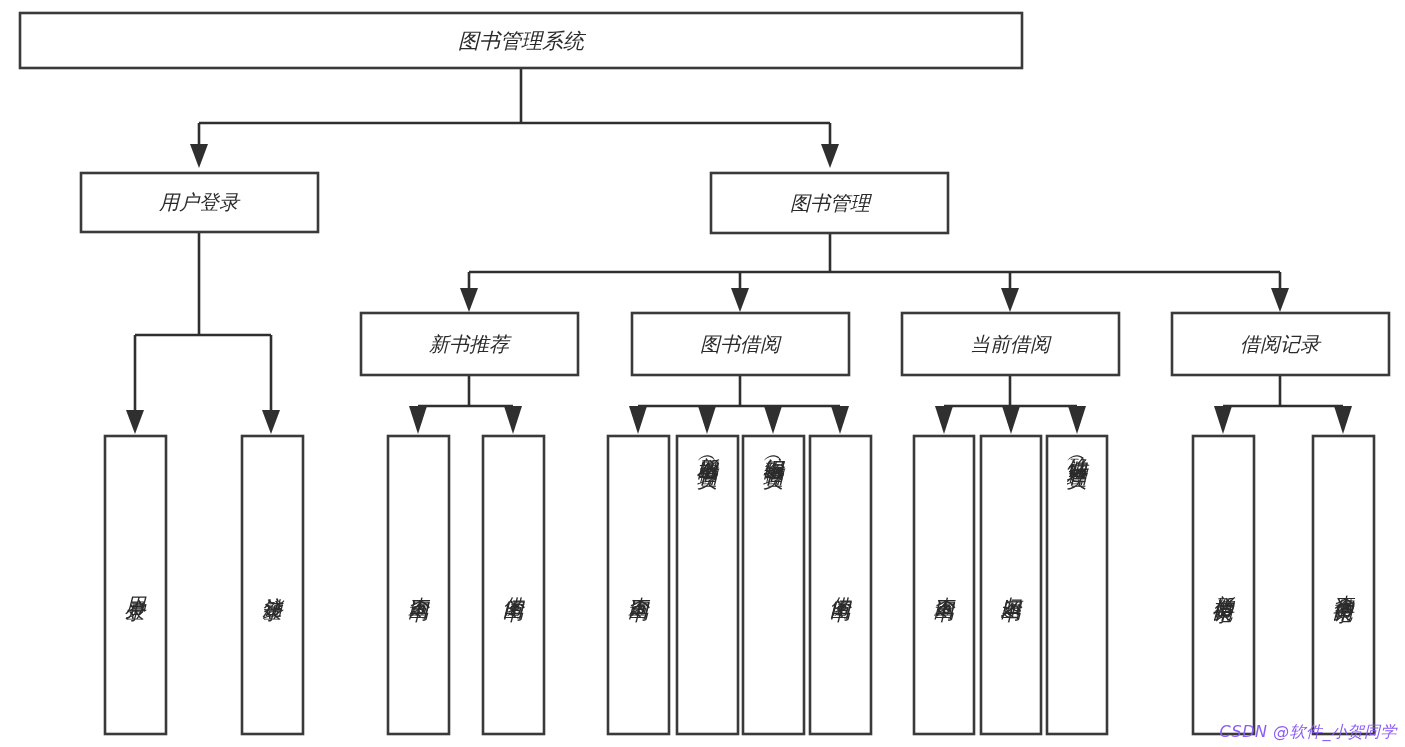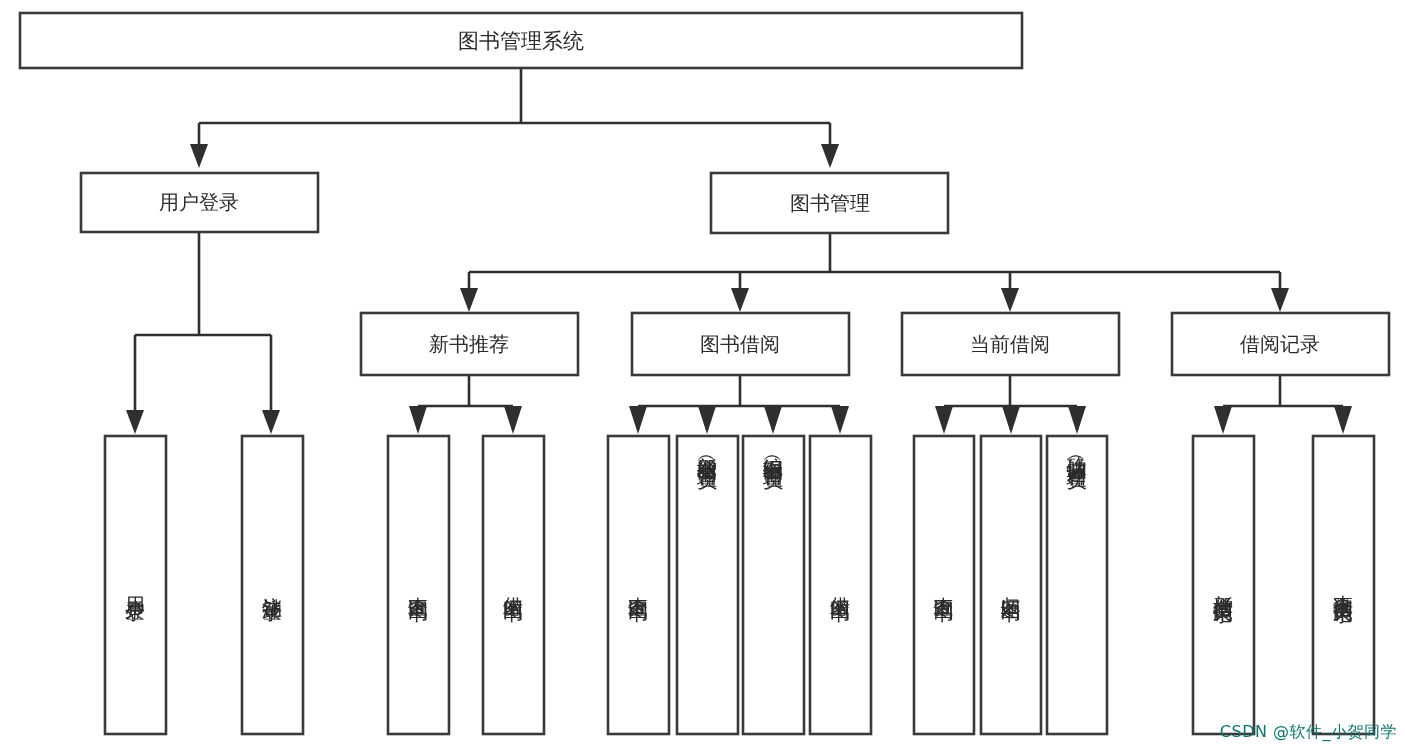--- a/index.html
+++ b/index.html
@@ -11,20 +11,21 @@
     width: 1405px;
     height: 747px;
     overflow: hidden;
     font-family: "DejaVu Sans", "Liberation Sans", sans-serif;
   }
   #diagram-root {
     position: relative;
     width: 1405px;
     height: 747px;
     background: #ffffff;
+    font-style: italic;
   }
   svg#flow-svg {
     position: absolute;
     left: 0;
     top: 0;
     width: 1405px;
     height: 747px;
     display: block;
   }
   .node-rect {
@@ -70,21 +71,21 @@
     color: #2b2b2b;
     letter-spacing: 2px;
     white-space: nowrap;
   }
   #watermark {
     position: absolute;
     right: 8px;
     bottom: 4px;
     font-family: "DejaVu Sans", "Liberation Sans", sans-serif;
     font-size: 16px;
-    color: #0f766e;
+    color: #8b5cf6;
     white-space: nowrap;
     letter-spacing: 0.5px;
   }
 </style>
 </head>
 <body>
 
 <div id="diagram-root">
 
   <svg id="flow-svg" viewBox="0 0 1405 747">

